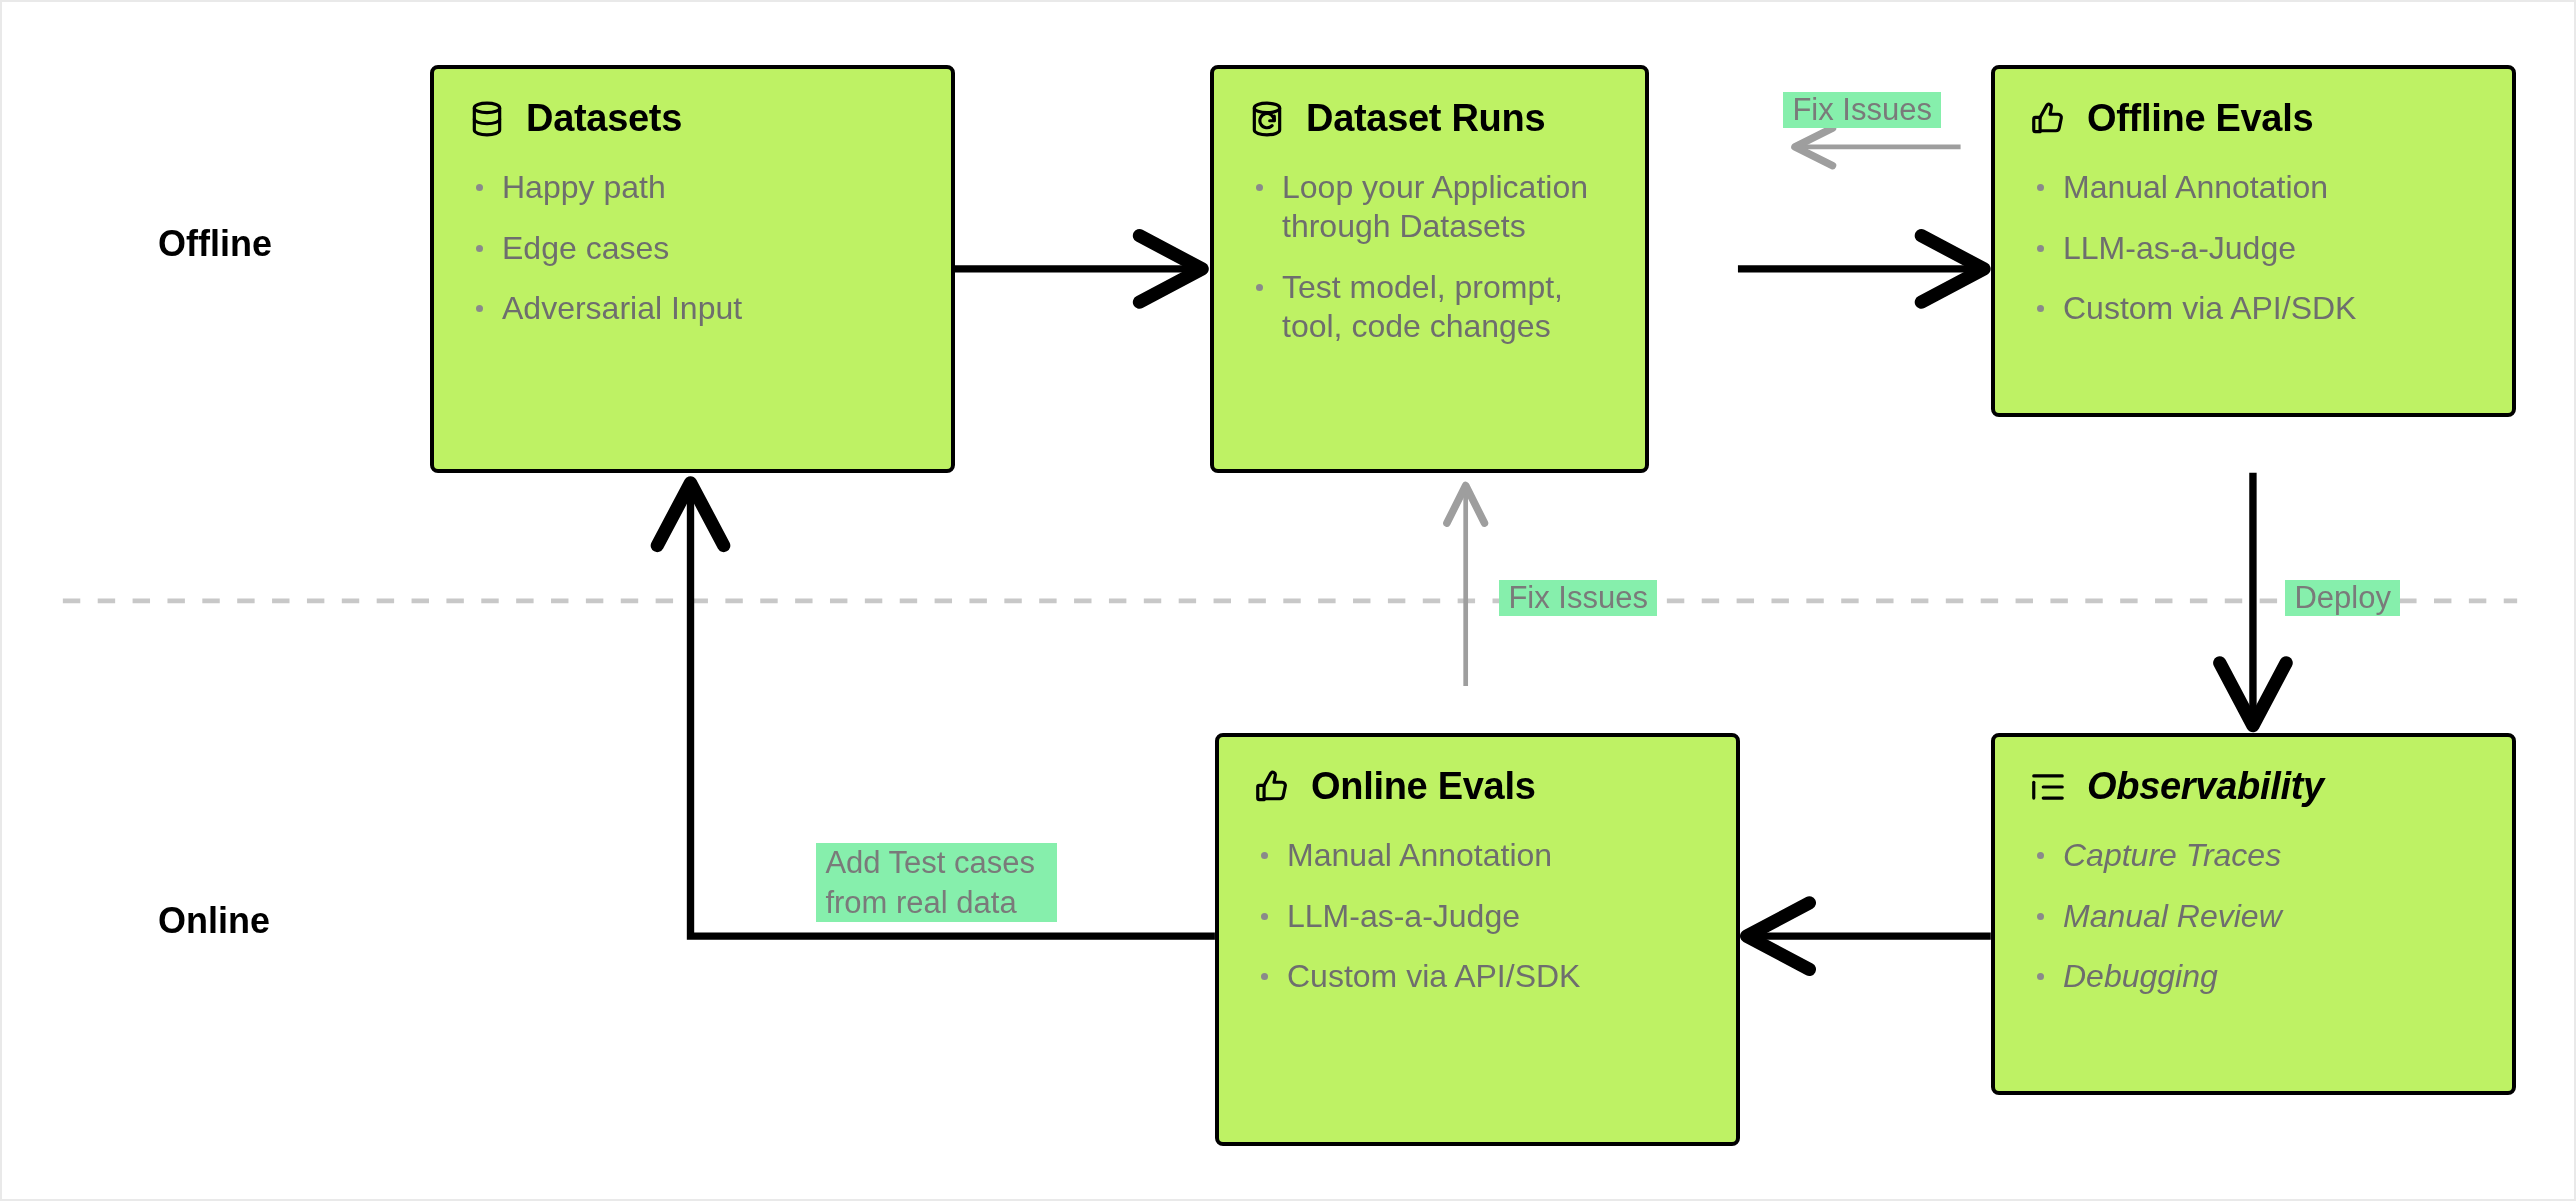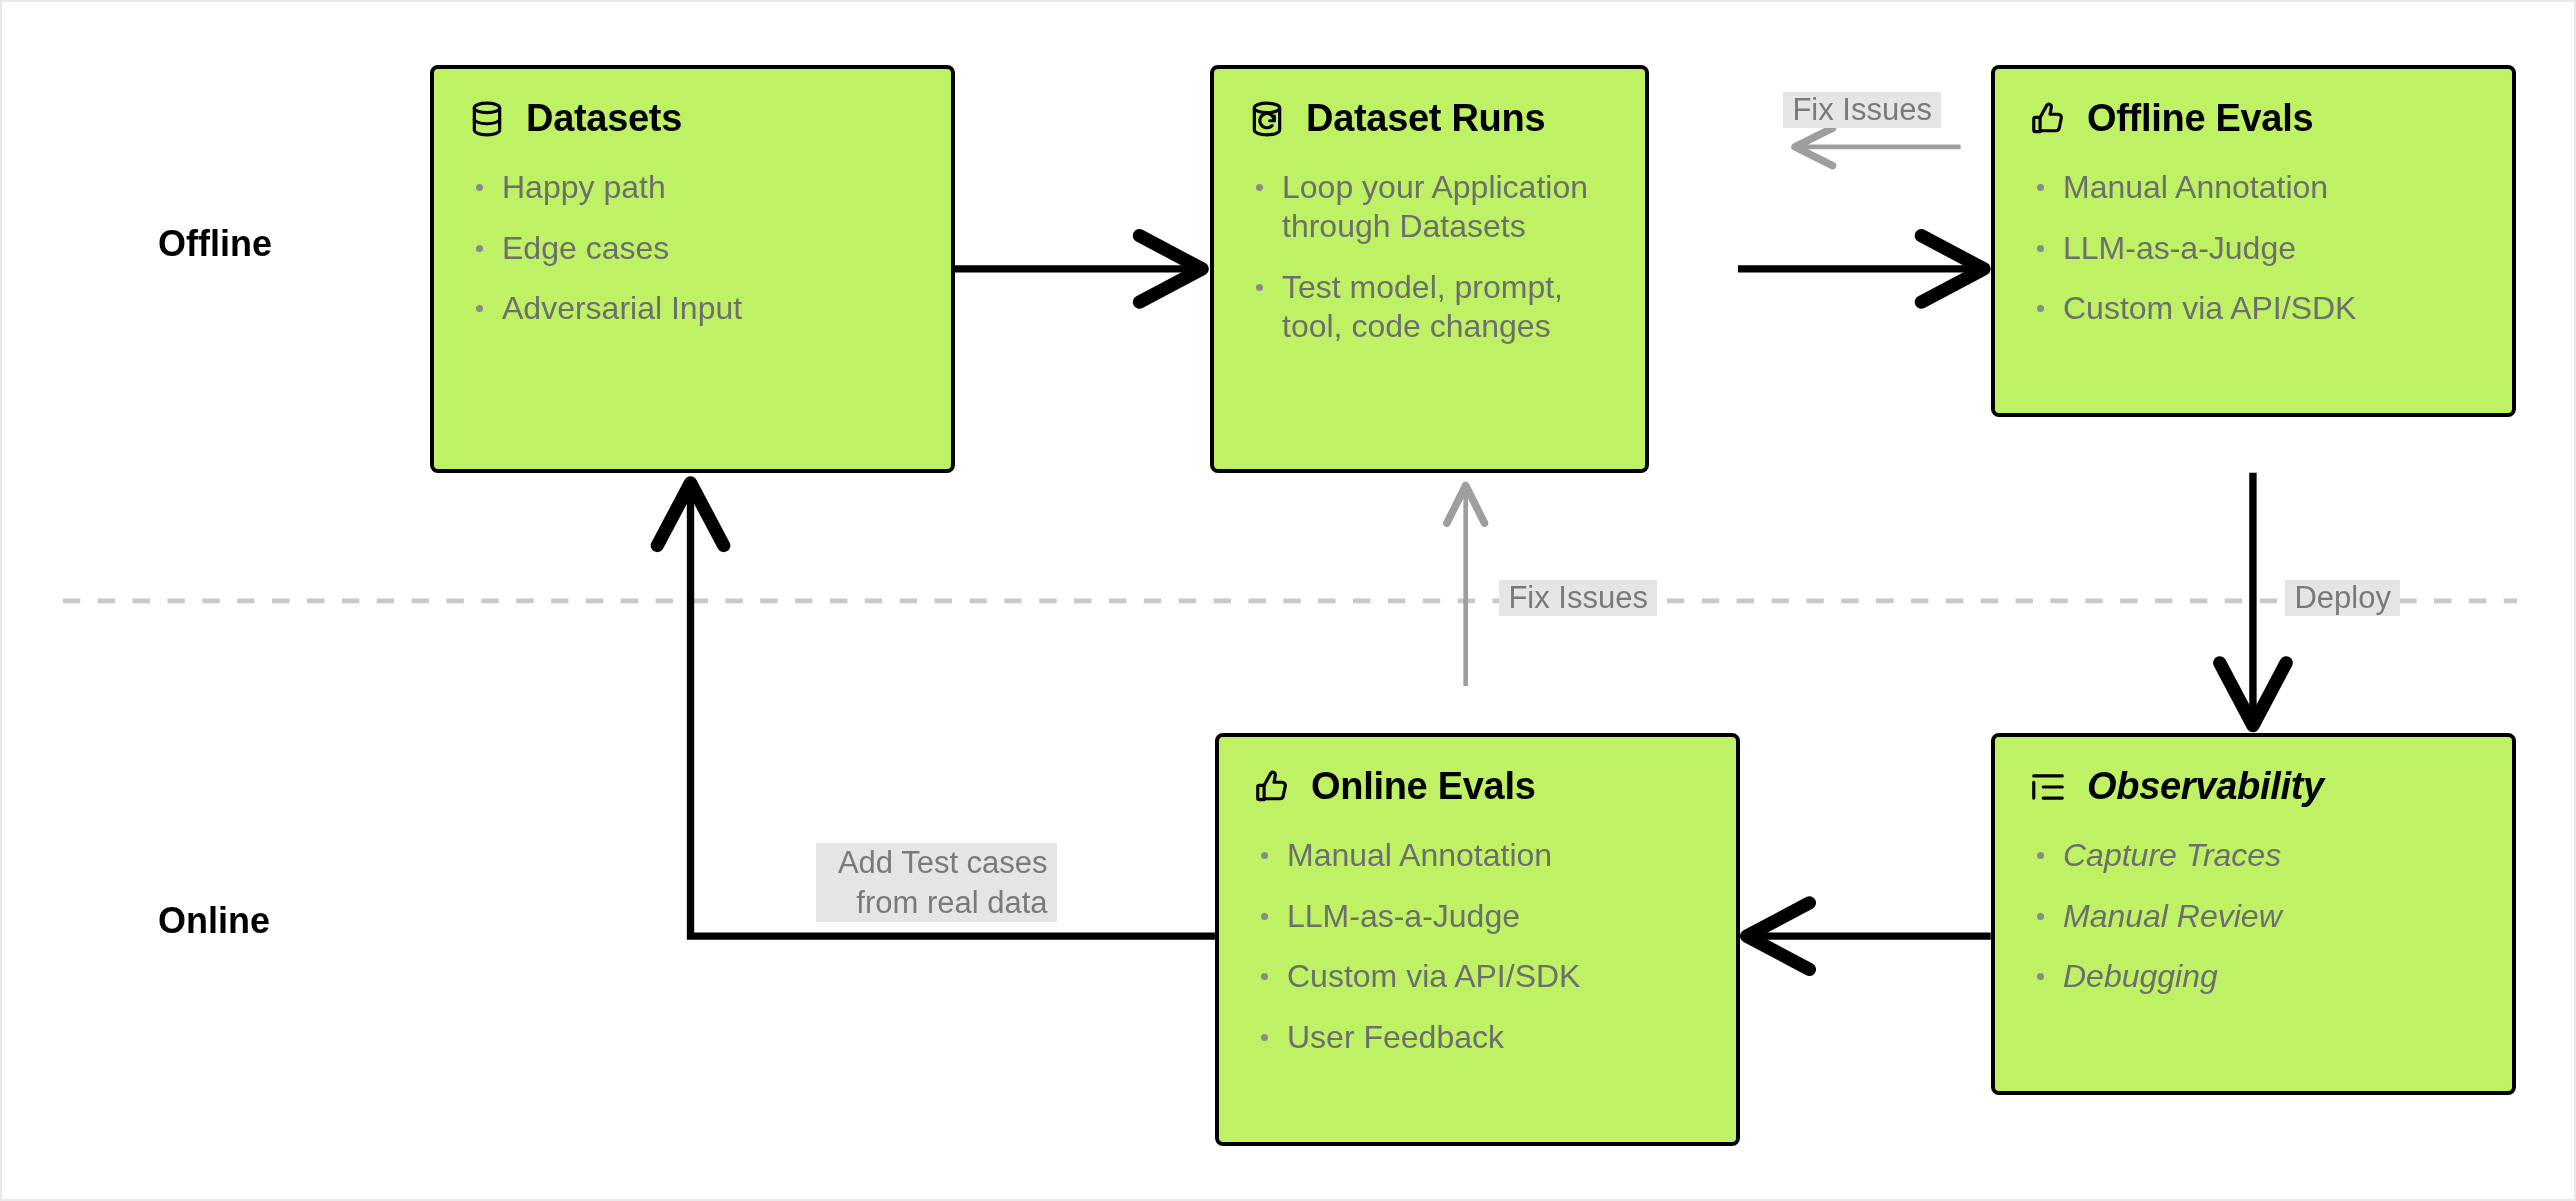--- a/index.html
+++ b/index.html
@@ -94,25 +94,25 @@
     z-index: 6;
   }
   #label-offline { left: 156px; top: 221px; }
   #label-online  { left: 156px; top: 898px; }
 
   
   .edge-label {
     position: absolute;
     font-size: 31px;
     color: #7a7a7a;
-    background: #e5e5e5;
+    background: #86efac;
     padding: 0 9.4px;
     white-space: nowrap;
     z-index: 7;
-    text-align: right;
+    text-align: left;
   }
   #edge-fix-issues-top    { left: 1781px; top: 90px; }
   #edge-fix-issues-middle { left: 1497px; top: 578px; }
   #edge-deploy            { left: 2283px; top: 578px; }
   #edge-add-test-cases {
     left: 814px;
     top: 841px;
     line-height: 1.28;
     white-space: normal;
     width: 241px;
@@ -213,21 +213,20 @@
       <svg class="node-icon" viewBox="0 0 24 24" fill="none" stroke="#000000" stroke-width="2" stroke-linecap="round" stroke-linejoin="round">
         <path d="M7 11v9H4a1 1 0 0 1-1-1v-7a1 1 0 0 1 1-1h3z"></path>
         <path d="M7 11l4.2-7.6a1.6 1.6 0 0 1 2.9 1.2L13.3 9h5.1a2 2 0 0 1 2 2.4l-1.3 6.2A2.2 2.2 0 0 1 17 19.4H7"></path>
       </svg>
       <div class="node-title">Online Evals</div>
     </div>
     <ul class="bullets">
       <li>Manual Annotation</li>
       <li>LLM-as-a-Judge</li>
       <li>Custom via API/SDK</li>
-      <li>User Feedback</li>
     </ul>
   </div>
 
   <div class="node" id="node-observability">
     <div class="node-header">
       <svg class="node-icon" viewBox="0 0 24 24" fill="none" stroke="#000000" stroke-width="2" stroke-linecap="round" stroke-linejoin="round">
         <path d="M3 5h18"></path>
         <path d="M9 12h12"></path>
         <path d="M9 19h12"></path>
         <path d="M3 9v10"></path>

